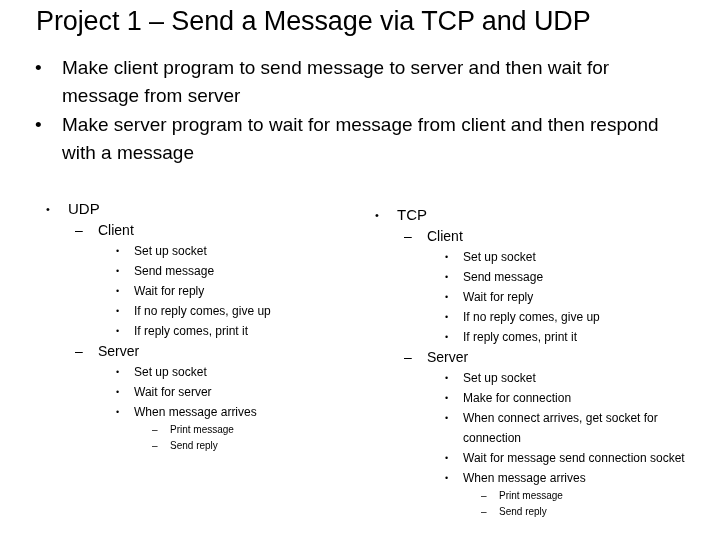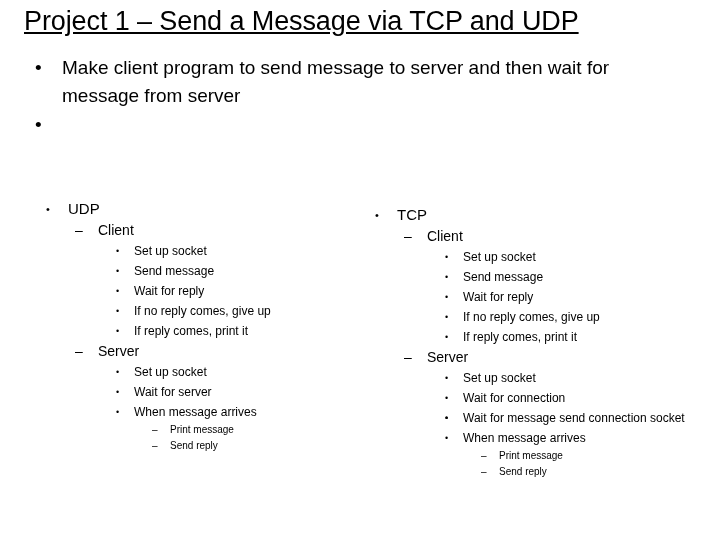--- a/index.html
+++ b/index.html
@@ -20,28 +20,27 @@
     position: absolute;
     left: 0; top: 0;
     width: 720px;
     height: 540px;
     background: #ffffff;
   }
 
   
   #slide-title {
     position: absolute;
-    left: 24px;
+    left: 36px;
     top: 5px;
     width: 680px;
     font-size: 27px;
     line-height: 32px;
     letter-spacing: -0.1px;
     white-space: nowrap;
-    text-decoration: underline;
   }
 
   
   #top-bullets {
     position: absolute;
     left: 30px;
     top: 54px;
     width: 640px;
   }
   .lvl1 {
@@ -138,21 +137,21 @@
 </style>
 </head>
 <body>
 
 <div id="slide">
 
   <div id="slide-title">Project 1 – Send a Message via TCP and UDP</div>
 
   <div id="top-bullets">
       <div class="lvl1"><span class="bullet-glyph">•</span><span class="txt">Make client program to send message to server and then wait for message from server</span></div>
-      <div class="lvl1"><span class="bullet-glyph">•</span></div>
+      <div class="lvl1"><span class="bullet-glyph">•</span><span class="txt">Make server program to wait for message from client and then respond with a message</span></div>
     </div>
 
   <div id="col-udp">
       <div class="lvl2"><span class="bullet-glyph">•</span><span class="txt">UDP</span></div>
       <div class="lvl3"><span class="bullet-glyph">–</span><span class="txt">Client</span></div>
       <div class="lvl4"><span class="bullet-glyph">•</span><span class="txt">Set up socket</span></div>
       <div class="lvl4"><span class="bullet-glyph">•</span><span class="txt">Send message</span></div>
       <div class="lvl4"><span class="bullet-glyph">•</span><span class="txt">Wait for reply</span></div>
       <div class="lvl4"><span class="bullet-glyph">•</span><span class="txt">If no reply comes, give up</span></div>
       <div class="lvl4"><span class="bullet-glyph">•</span><span class="txt">If reply comes, print it</span></div>
@@ -166,21 +165,21 @@
   <div id="col-tcp">
       <div class="lvl2"><span class="bullet-glyph">•</span><span class="txt">TCP</span></div>
       <div class="lvl3"><span class="bullet-glyph">–</span><span class="txt">Client</span></div>
       <div class="lvl4"><span class="bullet-glyph">•</span><span class="txt">Set up socket</span></div>
       <div class="lvl4"><span class="bullet-glyph">•</span><span class="txt">Send message</span></div>
       <div class="lvl4"><span class="bullet-glyph">•</span><span class="txt">Wait for reply</span></div>
       <div class="lvl4"><span class="bullet-glyph">•</span><span class="txt">If no reply comes, give up</span></div>
       <div class="lvl4"><span class="bullet-glyph">•</span><span class="txt">If reply comes, print it</span></div>
       <div class="lvl3"><span class="bullet-glyph">–</span><span class="txt">Server</span></div>
       <div class="lvl4"><span class="bullet-glyph">•</span><span class="txt">Set up socket</span></div>
-      <div class="lvl4"><span class="bullet-glyph">•</span><span class="txt">Wait for connection</span></div>
-      <div class="lvl4"><span class="bullet-glyph">•</span></div>
+      <div class="lvl4"><span class="bullet-glyph">•</span><span class="txt">Make for connection</span></div>
+      <div class="lvl4"><span class="bullet-glyph">•</span><span class="txt">When connect arrives, get socket for  connection</span></div>
       <div class="lvl4"><span class="bullet-glyph">•</span><span class="txt">Wait for message send connection socket</span></div>
       <div class="lvl4"><span class="bullet-glyph">•</span><span class="txt">When message arrives</span></div>
       <div class="lvl5"><span class="bullet-glyph">–</span><span class="txt">Print message</span></div>
       <div class="lvl5"><span class="bullet-glyph">–</span><span class="txt">Send reply</span></div>
     </div>
 
 </div>
 
 </body></html>

